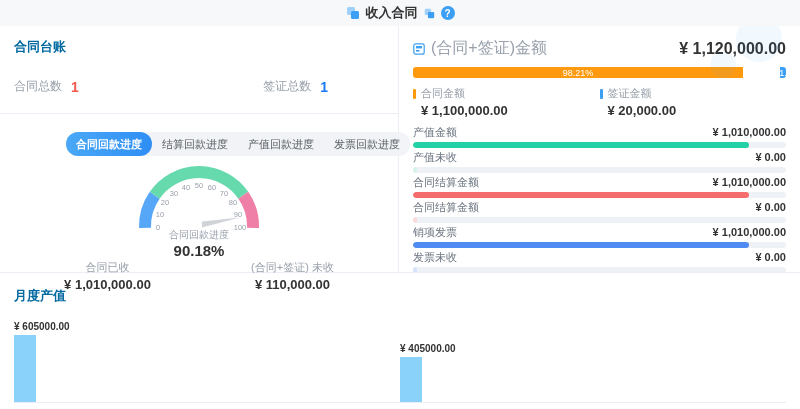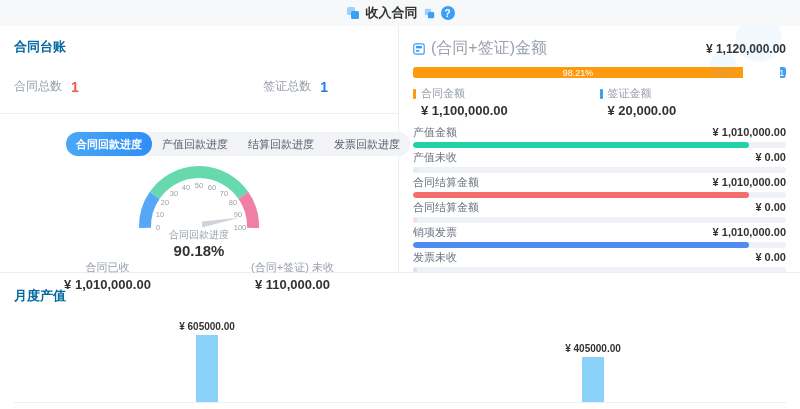--- a/index.html
+++ b/index.html
@@ -31,21 +31,21 @@
   
   .gauge-wrap { width:260px; margin:8px auto 0; text-align:center; }
   .gauge-value { font-size:15px; font-weight:bold; color:#333; margin-top:-2px; }
   .gauge-stats { display:flex; justify-content:space-around; margin-top:1px; }
   .gstat { text-align:center; }
   .glabel { font-size:11px; color:#98a0ab; }
   .gval { font-size:13px; font-weight:bold; color:#333; margin-top:2px; }
   
   .sum-head { display:flex; align-items:center; gap:6px; }
   .sum-label { font-size:16px; color:#98a0ab; }
-  .sum-value { margin-left:auto; font-size:12px; font-weight:bold; color:#333; }
+  .sum-value { margin-left:auto; font-size:16px; font-weight:bold; color:#333; }
   .stackbar { display:flex; height:11px; border-radius:3px; overflow:hidden; margin-top:8px;gap:37px; }
   .seg { height:100%; display:flex; align-items:center; justify-content:center; overflow:hidden; }
   .seg span { color:#fff; font-size:9px; white-space:nowrap; }
   .legend { display:flex; margin-top:8px; }
   .leg { width:50%; }
   .leg-head { display:flex; align-items:center; gap:5px; font-size:11px; color:#98a0ab; }
   .chip { width:3px; height:10px; border-radius:1px; display:inline-block; }
   .leg-val { font-size:13px; font-weight:bold; color:#333; margin-top:2px; padding-left:8px; }
   
   .rows { margin-top:8px; }
@@ -54,21 +54,21 @@
   .rlabel { color:#6b7480; }
   .rval { font-weight:bold; color:#333; }
   .track { height:6px; background:#eef1f6; border-radius:3px; margin-top:3px; overflow:hidden; }
   .fill { height:100%; border-radius:3px; }
   .decor { position:absolute; border-radius:50%; background:rgba(59,159,245,0.07); }
   .decor.d1 { width:46px; height:46px; right:18px; top:-10px; }
   .decor.d2 { width:26px; height:26px; right:64px; top:26px; }
   
   .bottom { padding:14px 14px 0; }
   .chart-plot { height:92px; display:flex; align-items:flex-end; border-bottom:1px solid #ebeef5; margin-top:6px; }
-  .bar-col { flex:1; display:flex; flex-direction:column; align-items:center; justify-content:flex-end; }
+  .bar-col { flex:1; display:flex; flex-direction:column; align-items:flex-start; justify-content:flex-end; }
   .bar-value { font-size:10px; font-weight:bold; color:#333; margin-bottom:3px; }
   .bar { width:22px; }
   .axis-labels { display:flex; }
   .month { flex:1; text-align:center; font-size:11px; color:#c0c4cc; padding-top:5px; }
   svg text { font-family:"Liberation Sans","DejaVu Sans",sans-serif; }
 </style>
 </head>
 <body>
 
 <div class="page">
@@ -99,22 +99,22 @@
         <div class="count second">
           <span>签证总数</span>
           <span class="cval blue">1</span>
         </div>
       </div>
 
       <div class="h-divider"></div>
 
       <div class="tabs">
         <span class="tab active">合同回款进度</span>
+        <span class="tab">结算回款进度</span>
         <span class="tab">产值回款进度</span>
-        <span class="tab">结算回款进度</span>
         <span class="tab">发票回款进度</span>
       </div>
 
       <div class="gauge-wrap">
         <svg width="260" height="76" viewBox="0 0 260 76">
           <path d="M 76 63.9 A 54 54 0 0 1 85.7 31.2" fill="none" stroke="#57a7f8" stroke-width="12"></path>
           <path d="M 85.7 31.2 A 54 54 0 0 1 174.3 31.2" fill="none" stroke="#66d9ad" stroke-width="12"></path>
           <path d="M 174.3 31.2 A 54 54 0 0 1 184 63.9" fill="none" stroke="#ef7fa7" stroke-width="12"></path>
           <g fill="#9aa1ab" font-size="7.5" text-anchor="middle">
             <text x="89" y="66">0</text>

